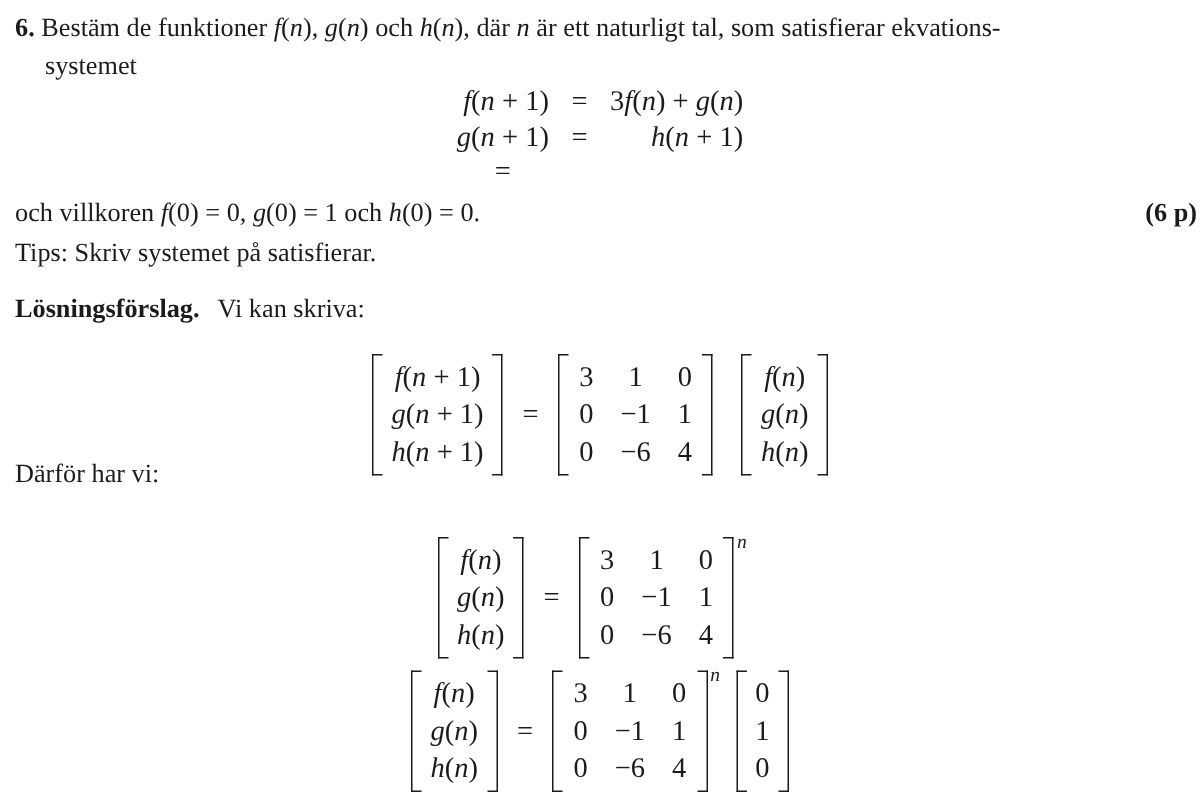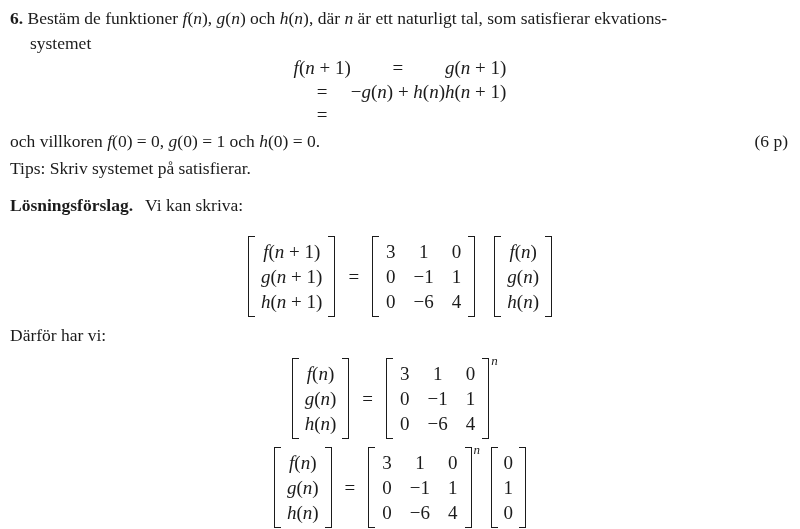--- a/index.html
+++ b/index.html
@@ -14,24 +14,24 @@
   }
   .abs { position: absolute; }
   .line { white-space: nowrap; }
   .bold { font-weight: bold; }
   i { font-style: italic; }
 
   
   #problem-line1 { top: 8px;   left: 10px; }
   #problem-line2 { top: 33px;  left: 10px; margin-left: 20px; }
   #conditions    { top: 131px; left: 10px; }
-  #points        { top: 131px; right: 12px; font-weight: normal; }
+  #points        { top: 131px; right: 2px; font-weight: bold; }
   #tips          { top: 158px; left: 10px; }
   #solution-head { top: 195px; left: 10px; }
-  #connector     { top: 325px; left: 10px; }
+  #connector     { top: 305px; left: 10px; }
   .sol-heading   { font-weight: bold; margin-right: 8px; }
 
   
   #eq-system { top: 56px; left: 0; width: 800px; display: flex; justify-content: center; }
   .eqs-grid {
     display: grid;
     grid-template-columns: auto auto auto;
     font-size: 19px;
     line-height: 23.5px;
   }
@@ -69,23 +69,23 @@
 </head>
 <body>
 
 <div class="abs line" id="problem-line1"><span class="bold">6.</span><span> Bestäm de funktioner </span><span><i>f</i>(<i>n</i>)</span><span>, </span><span><i>g</i>(<i>n</i>)</span><span> och </span><span><i>h</i>(<i>n</i>)</span><span>, där </span><span><i>n</i></span><span> är ett naturligt tal, som satisfierar ekvations-</span></div>
 <div class="abs line" id="problem-line2">systemet</div>
 
 <div class="abs" id="eq-system">
   <div class="eqs-grid">
     <span class="lhs"><i>f</i>(<i>n</i> + 1)</span>
     <span class="mid">=</span>
+    <span class="rhs">3<i>f</i>(<i>n</i>) + <i>g</i>(<i>n</i>)</span>
     <span class="lhs"><i>g</i>(<i>n</i> + 1)</span>
     <span class="mid">=</span>
-    <span class="rhs">−<i>g</i>(<i>n</i>) + <i>h</i>(<i>n</i>)</span>
     <span class="lhs"><i>h</i>(<i>n</i> + 1)</span>
     <span class="mid">=</span>
   </div>
 </div>
 
 <div class="abs line" id="conditions"><span>och villkoren </span><span><i>f</i>(0) = 0</span><span>, </span><span><i>g</i>(0) = 1</span><span> och </span><span><i>h</i>(0) = 0</span><span>.</span></div>
 <div class="abs line" id="points">(6 p)</div>
 
 <div class="abs line" id="tips">Tips: Skriv systemet på satisfierar.</div>
 

